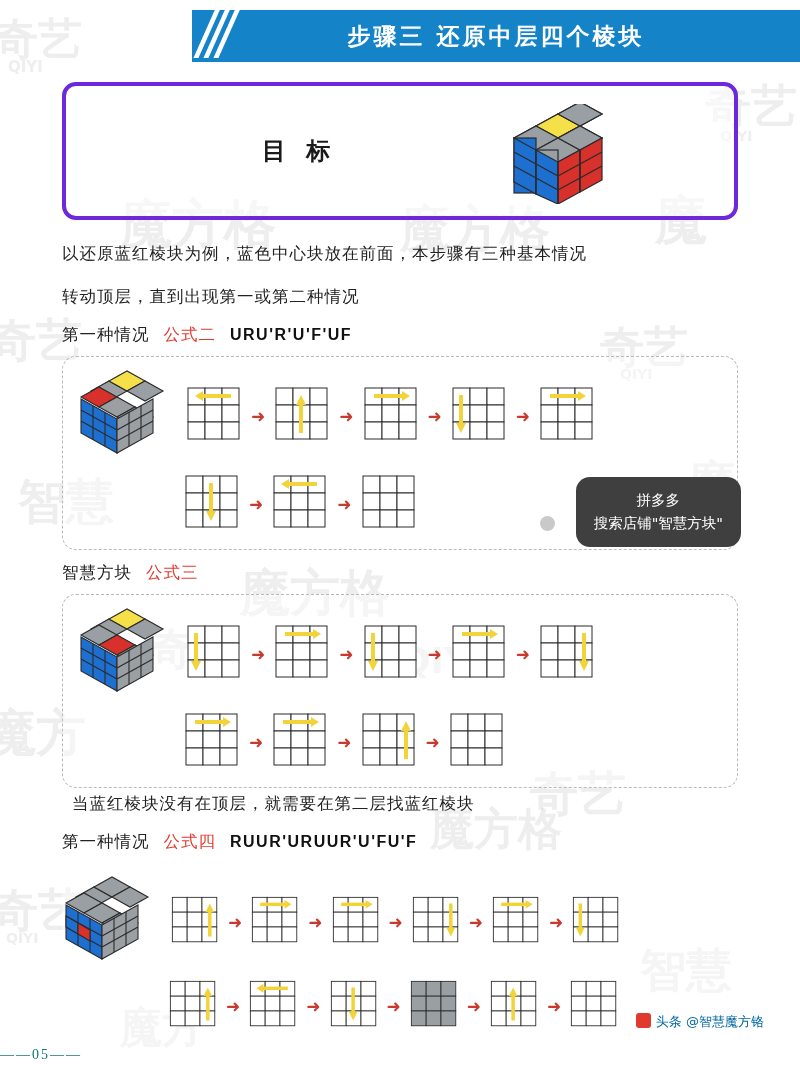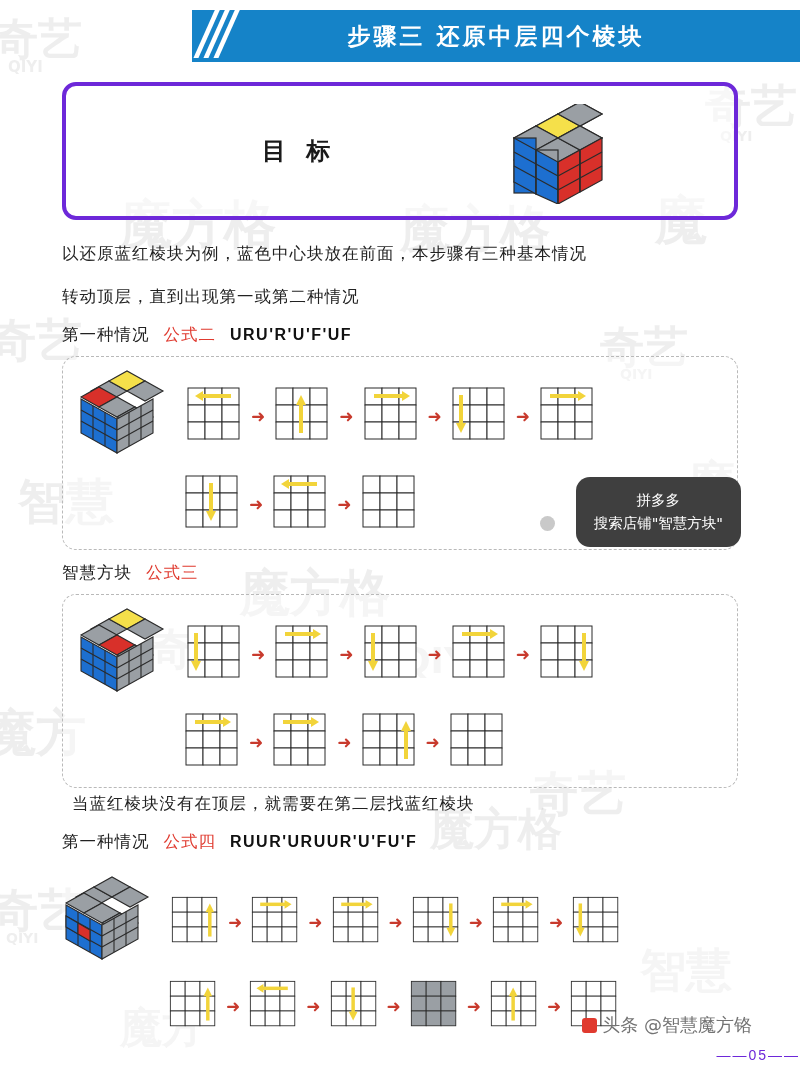--- a/index.html
+++ b/index.html
@@ -195,43 +195,43 @@
 
   
   .footer {
     position: absolute;
     left: 0; right: 0; bottom: 0;
     height: 62px;
     z-index: 3;
   }
   .footer-credit {
     position: absolute;
-    right: 48px;
+    right: 36px;
     top: 8px;
-    font-size: 18px;
-    color: #737373;
+    font-size: 13px;
+    color: #0369a1;
     font-family: "DejaVu Sans", sans-serif;
   }
   .footer-credit .logo-sq {
     display: inline-block;
     width: 15px; height: 15px;
     background: #e03a2f;
     border-radius: 3px;
     margin-right: 5px;
     vertical-align: -2px;
   }
   .footer-page {
     position: absolute;
     left: 0; right: 0;
     bottom: 4px;
-    text-align: right;
+    text-align: left;
     font-size: 14px;
     letter-spacing: 2px;
-    color: #6d28d9;
-    font-family: Liberation Sans, sans-serif;
+    color: #0f766e;
+    font-family: Liberation Serif, serif;
   }
 
   
   .cube { position: relative; flex: 0 0 auto; }
 </style>
 </head>
 <body>
 
 <div class="watermarks">
   <div class="wm" style="left:-6px;  top:10px;   font-size:44px;">奇艺</div>

